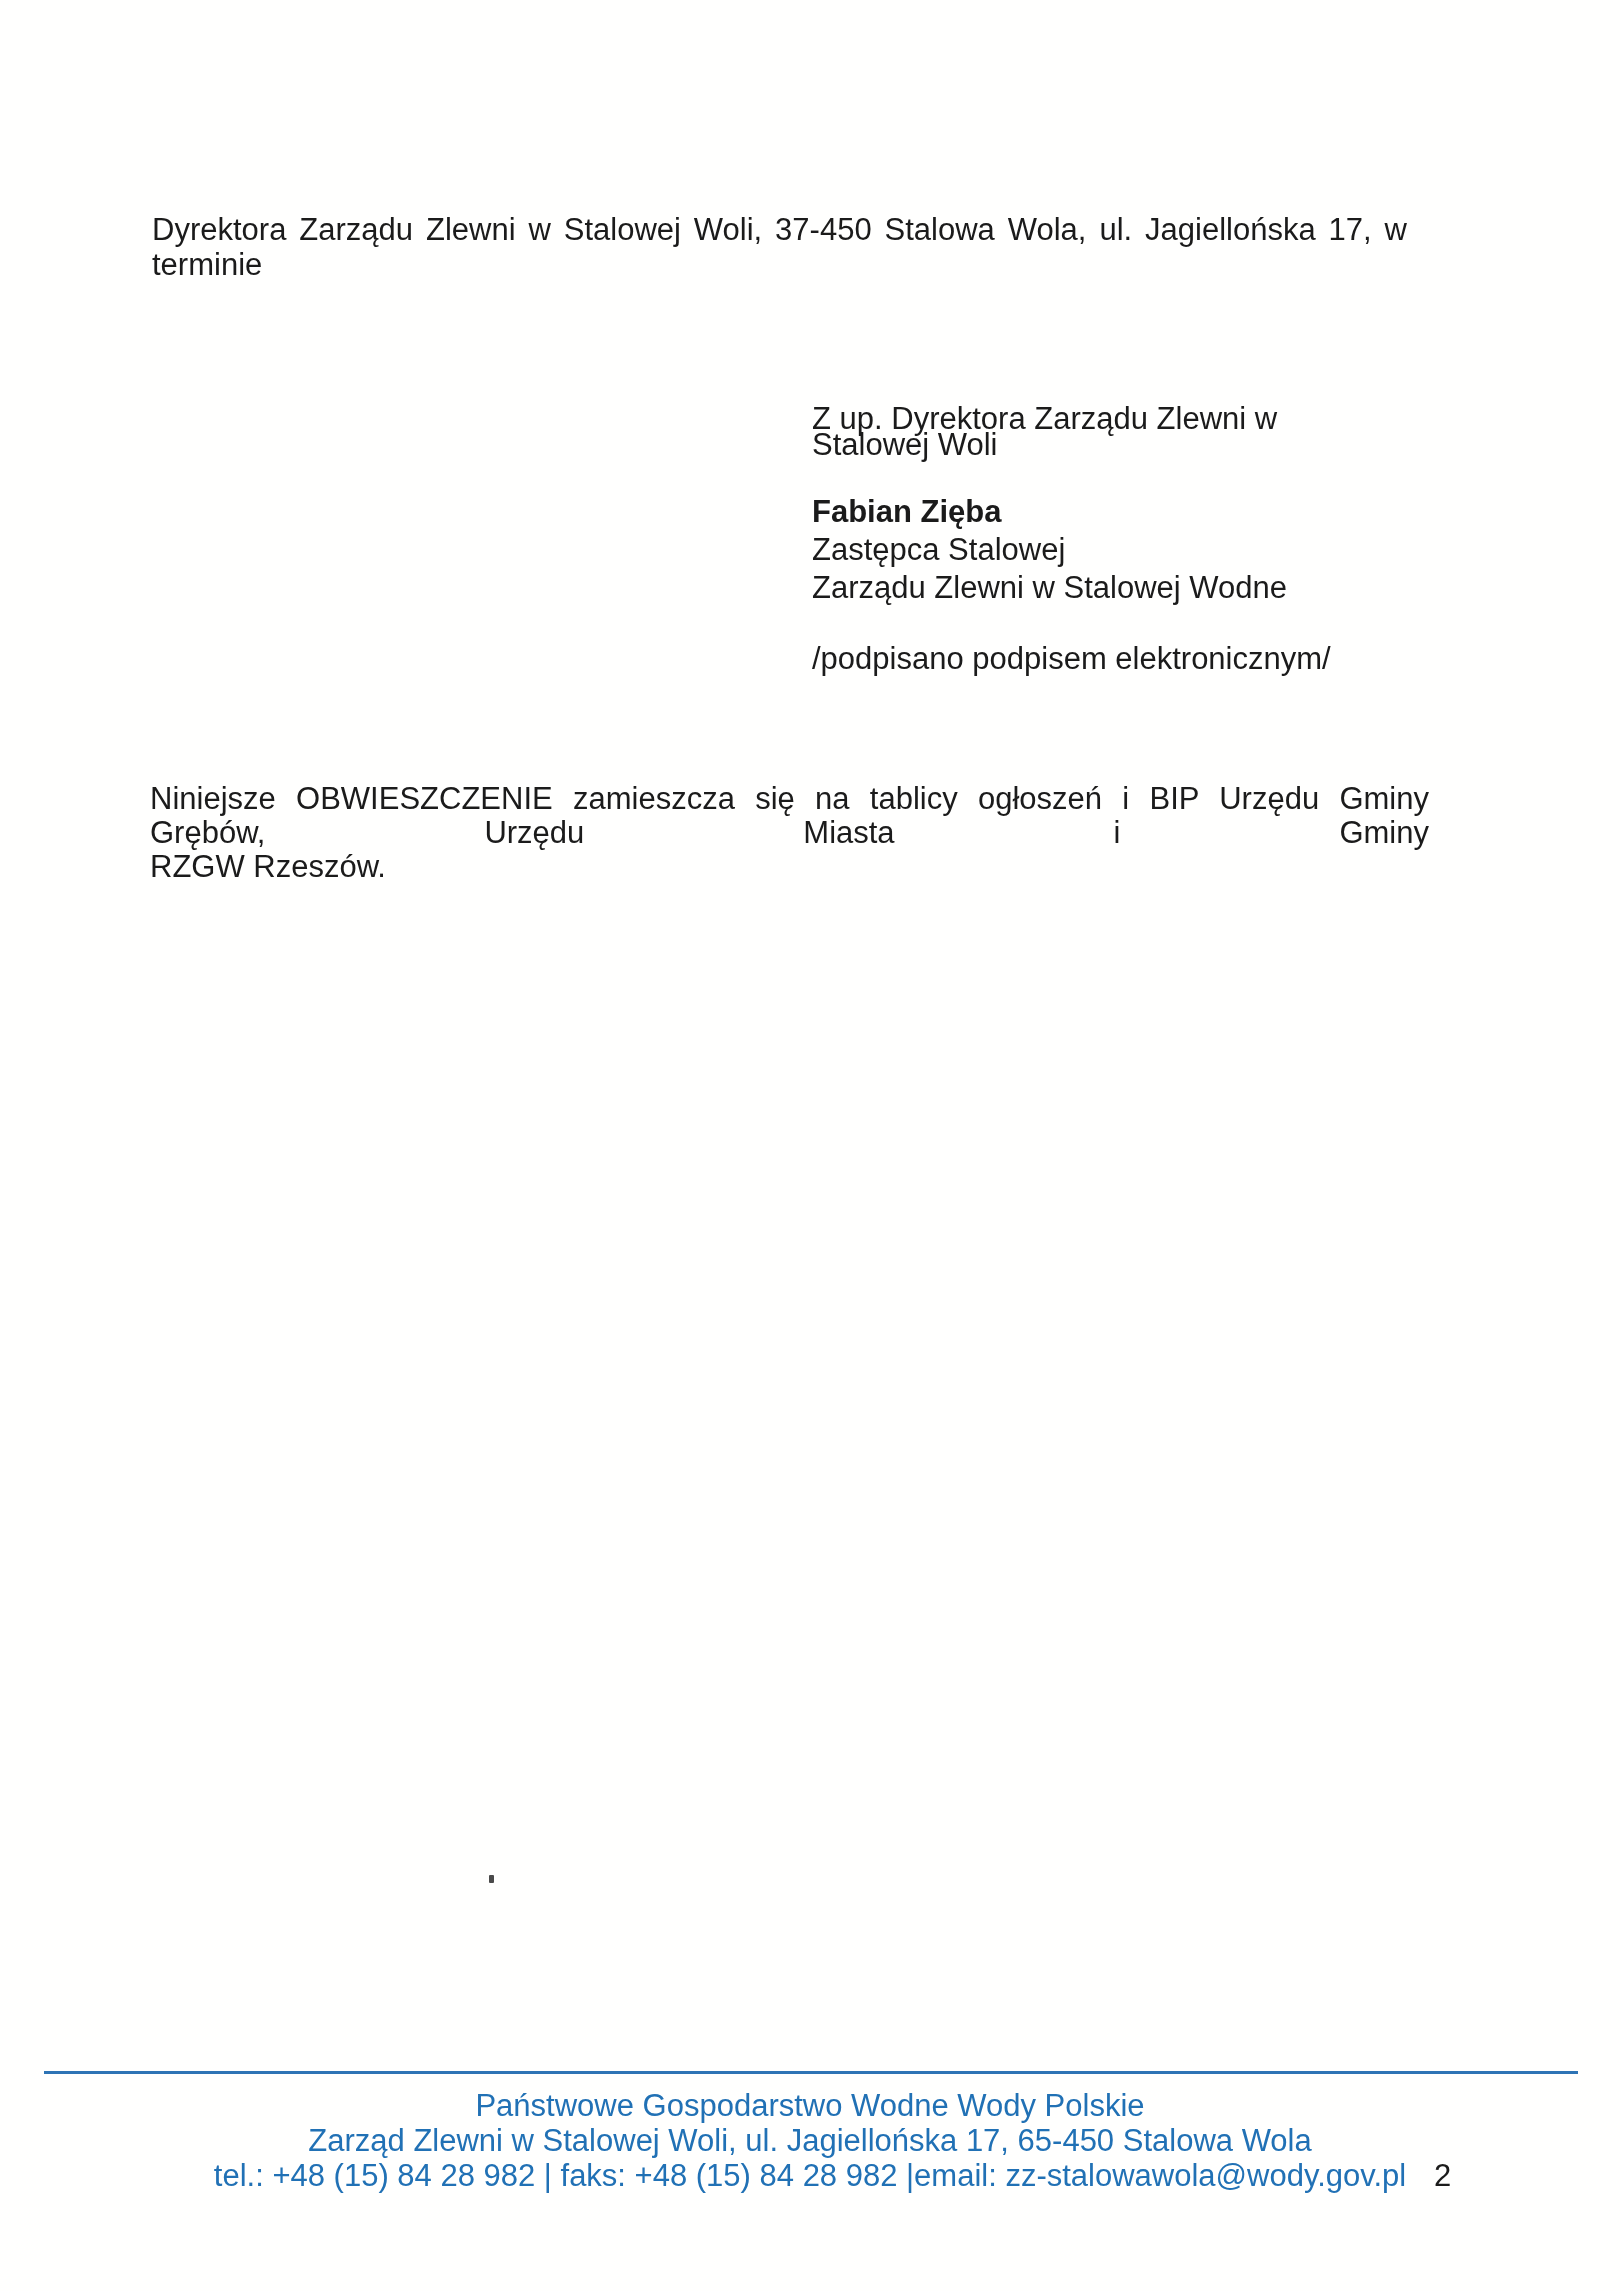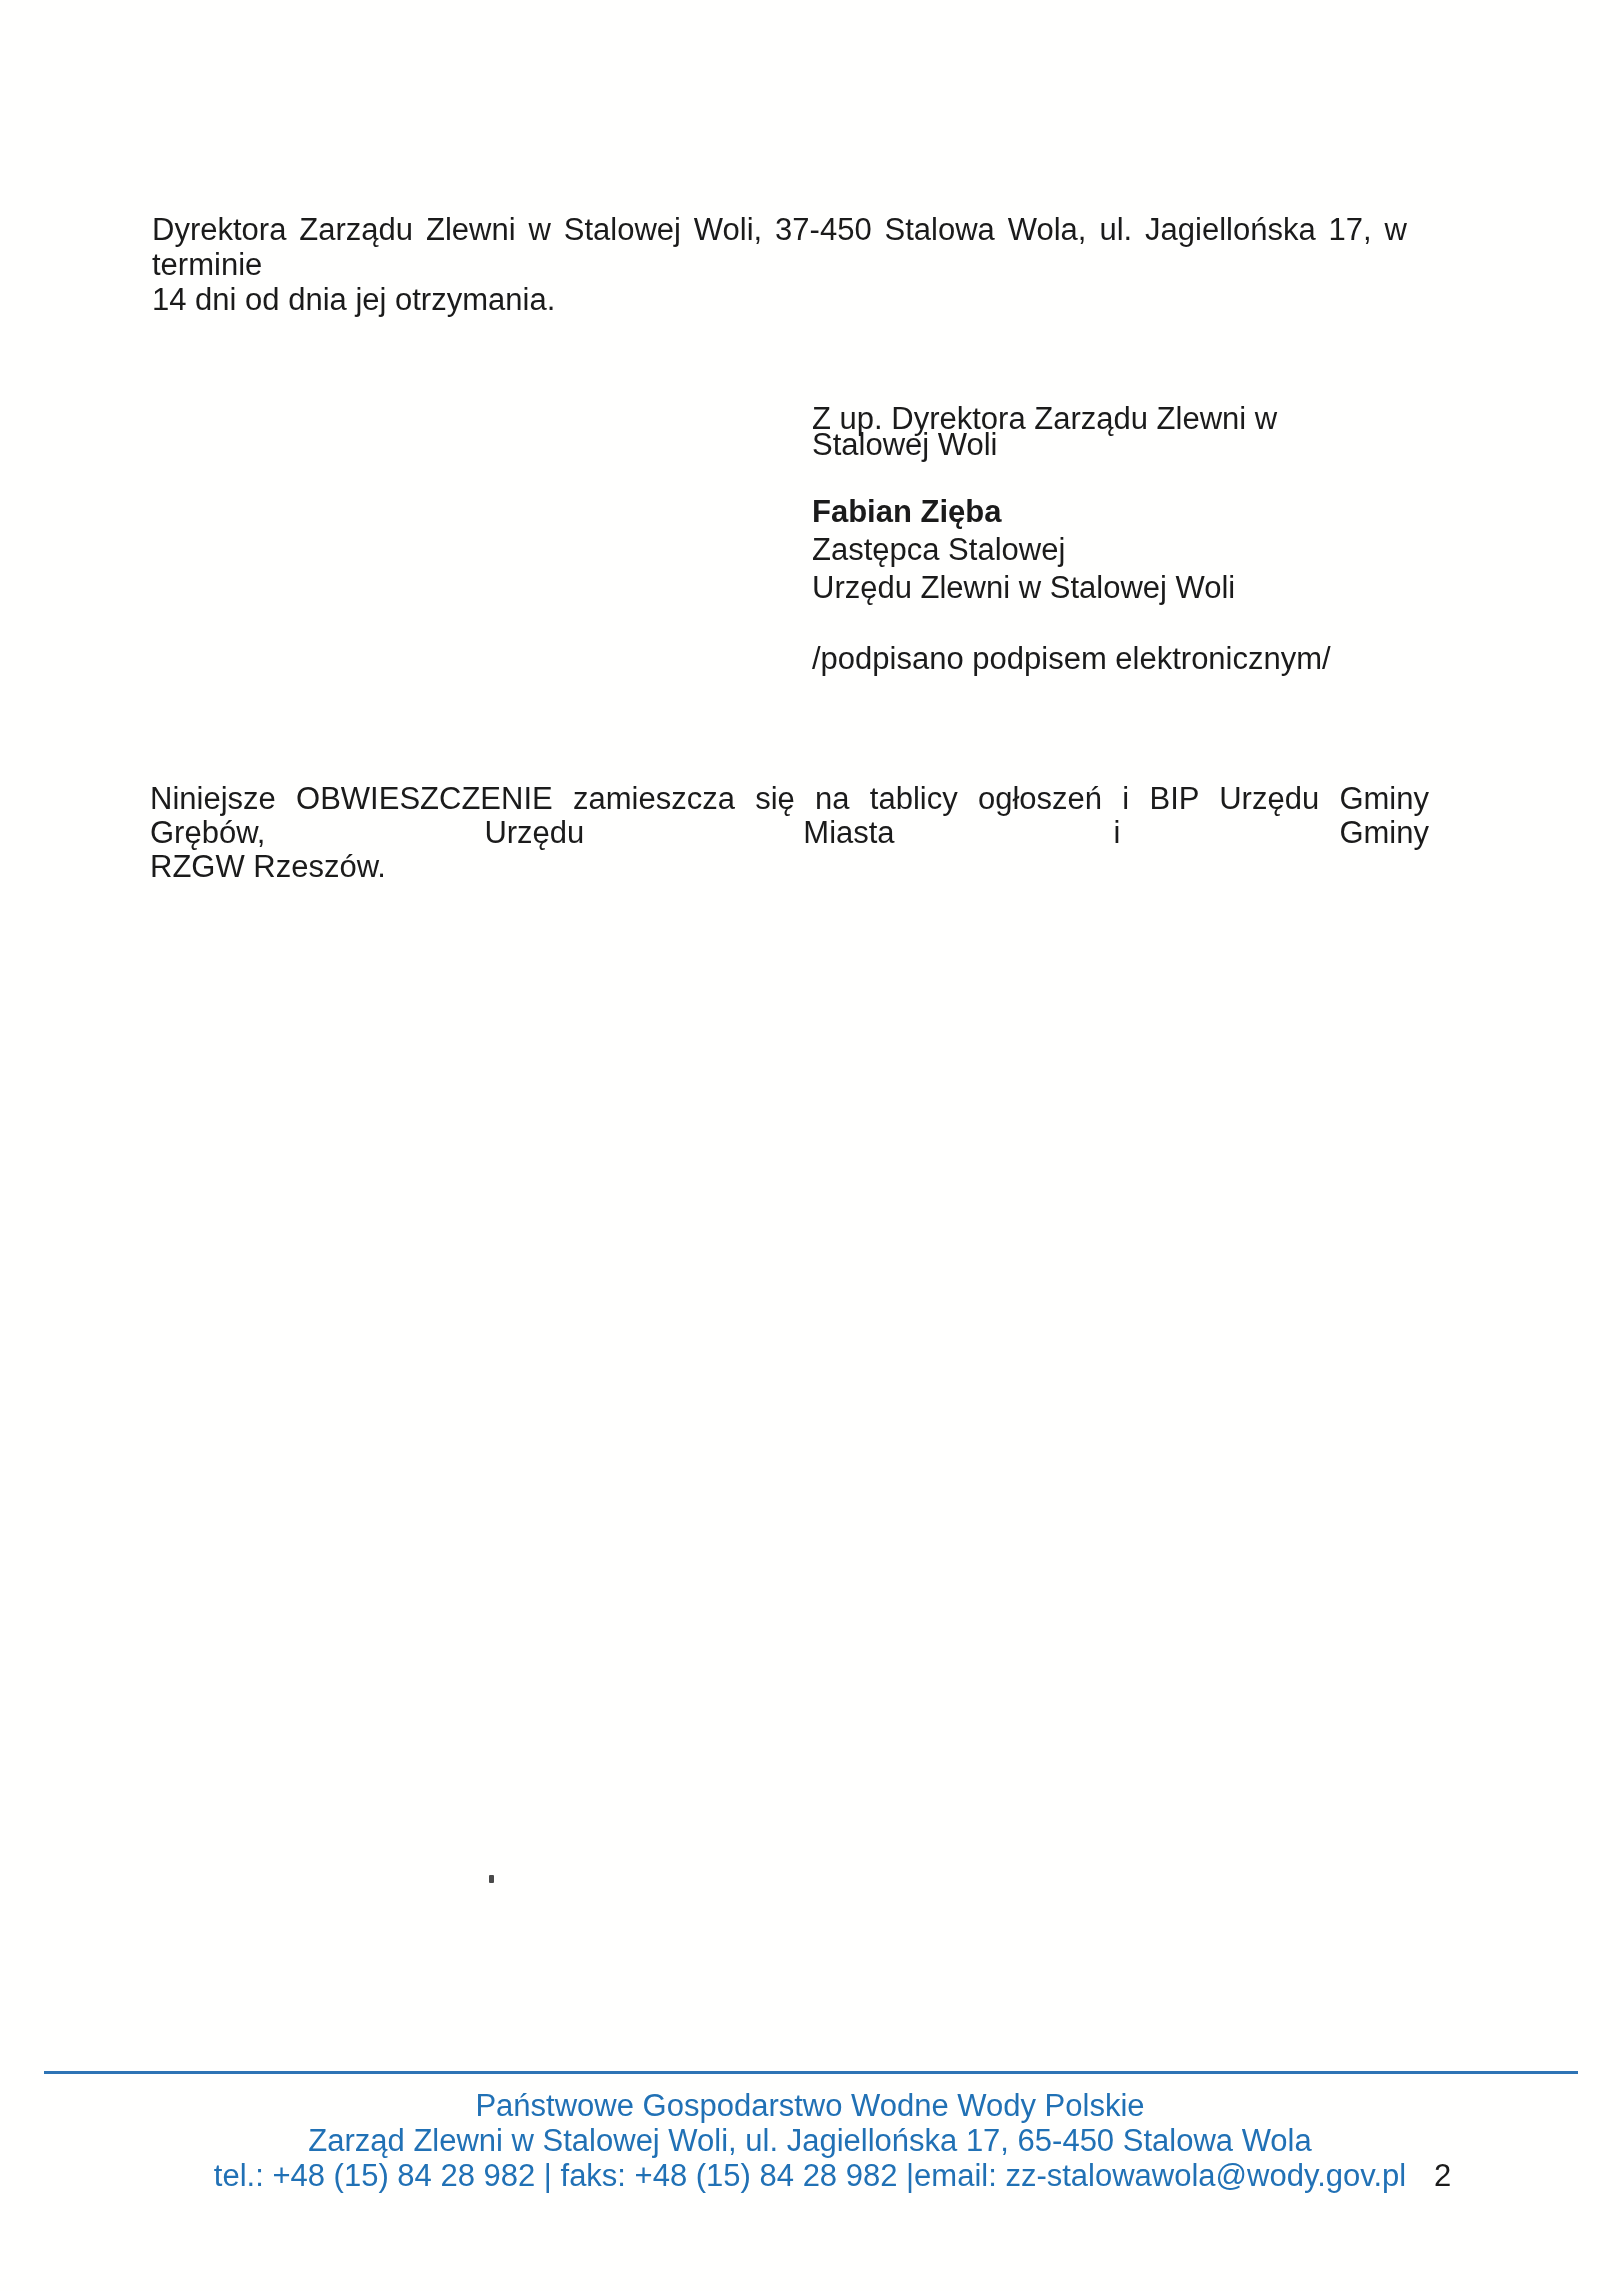--- a/index.html
+++ b/index.html
@@ -112,28 +112,27 @@
     text-align: center;
   }
 </style>
 </head>
 <body>
 
 <div class="page">
 
   <div class="closing-paragraph">
     <span class="line justified-line">Dyrektora Zarządu Zlewni w Stalowej Woli, 37-450 Stalowa Wola, ul. Jagiellońska 17, w terminie</span>
-    <span class="line">14 dni od dnia jej otrzymania.</span>
   </div>
 
   <div class="signature-block">
     <div class="sig-line">Z up. Dyrektora Zarządu Zlewni w Stalowej Woli</div>
     <div class="sig-line sig-name">Fabian Zięba</div>
     <div class="sig-line sig-title">Zastępca Stalowej</div>
-    <div class="sig-line sig-title">Urzędu Zlewni w Stalowej Woli</div>
+    <div class="sig-line sig-title">Zarządu Zlewni w Stalowej Wodne</div>
     <div class="sig-line sig-esign">/podpisano podpisem elektronicznym/</div>
   </div>
 
   <div class="notice-paragraph">
     <span class="line justified-line">Niniejsze OBWIESZCZENIE zamieszcza się na tablicy ogłoszeń i BIP Urzędu Gminy Grębów, Urzędu Miasta i Gminy</span>
     <span class="line">RZGW Rzeszów.</span>
   </div>
 
   <div class="artifact-dot"></div>
 

